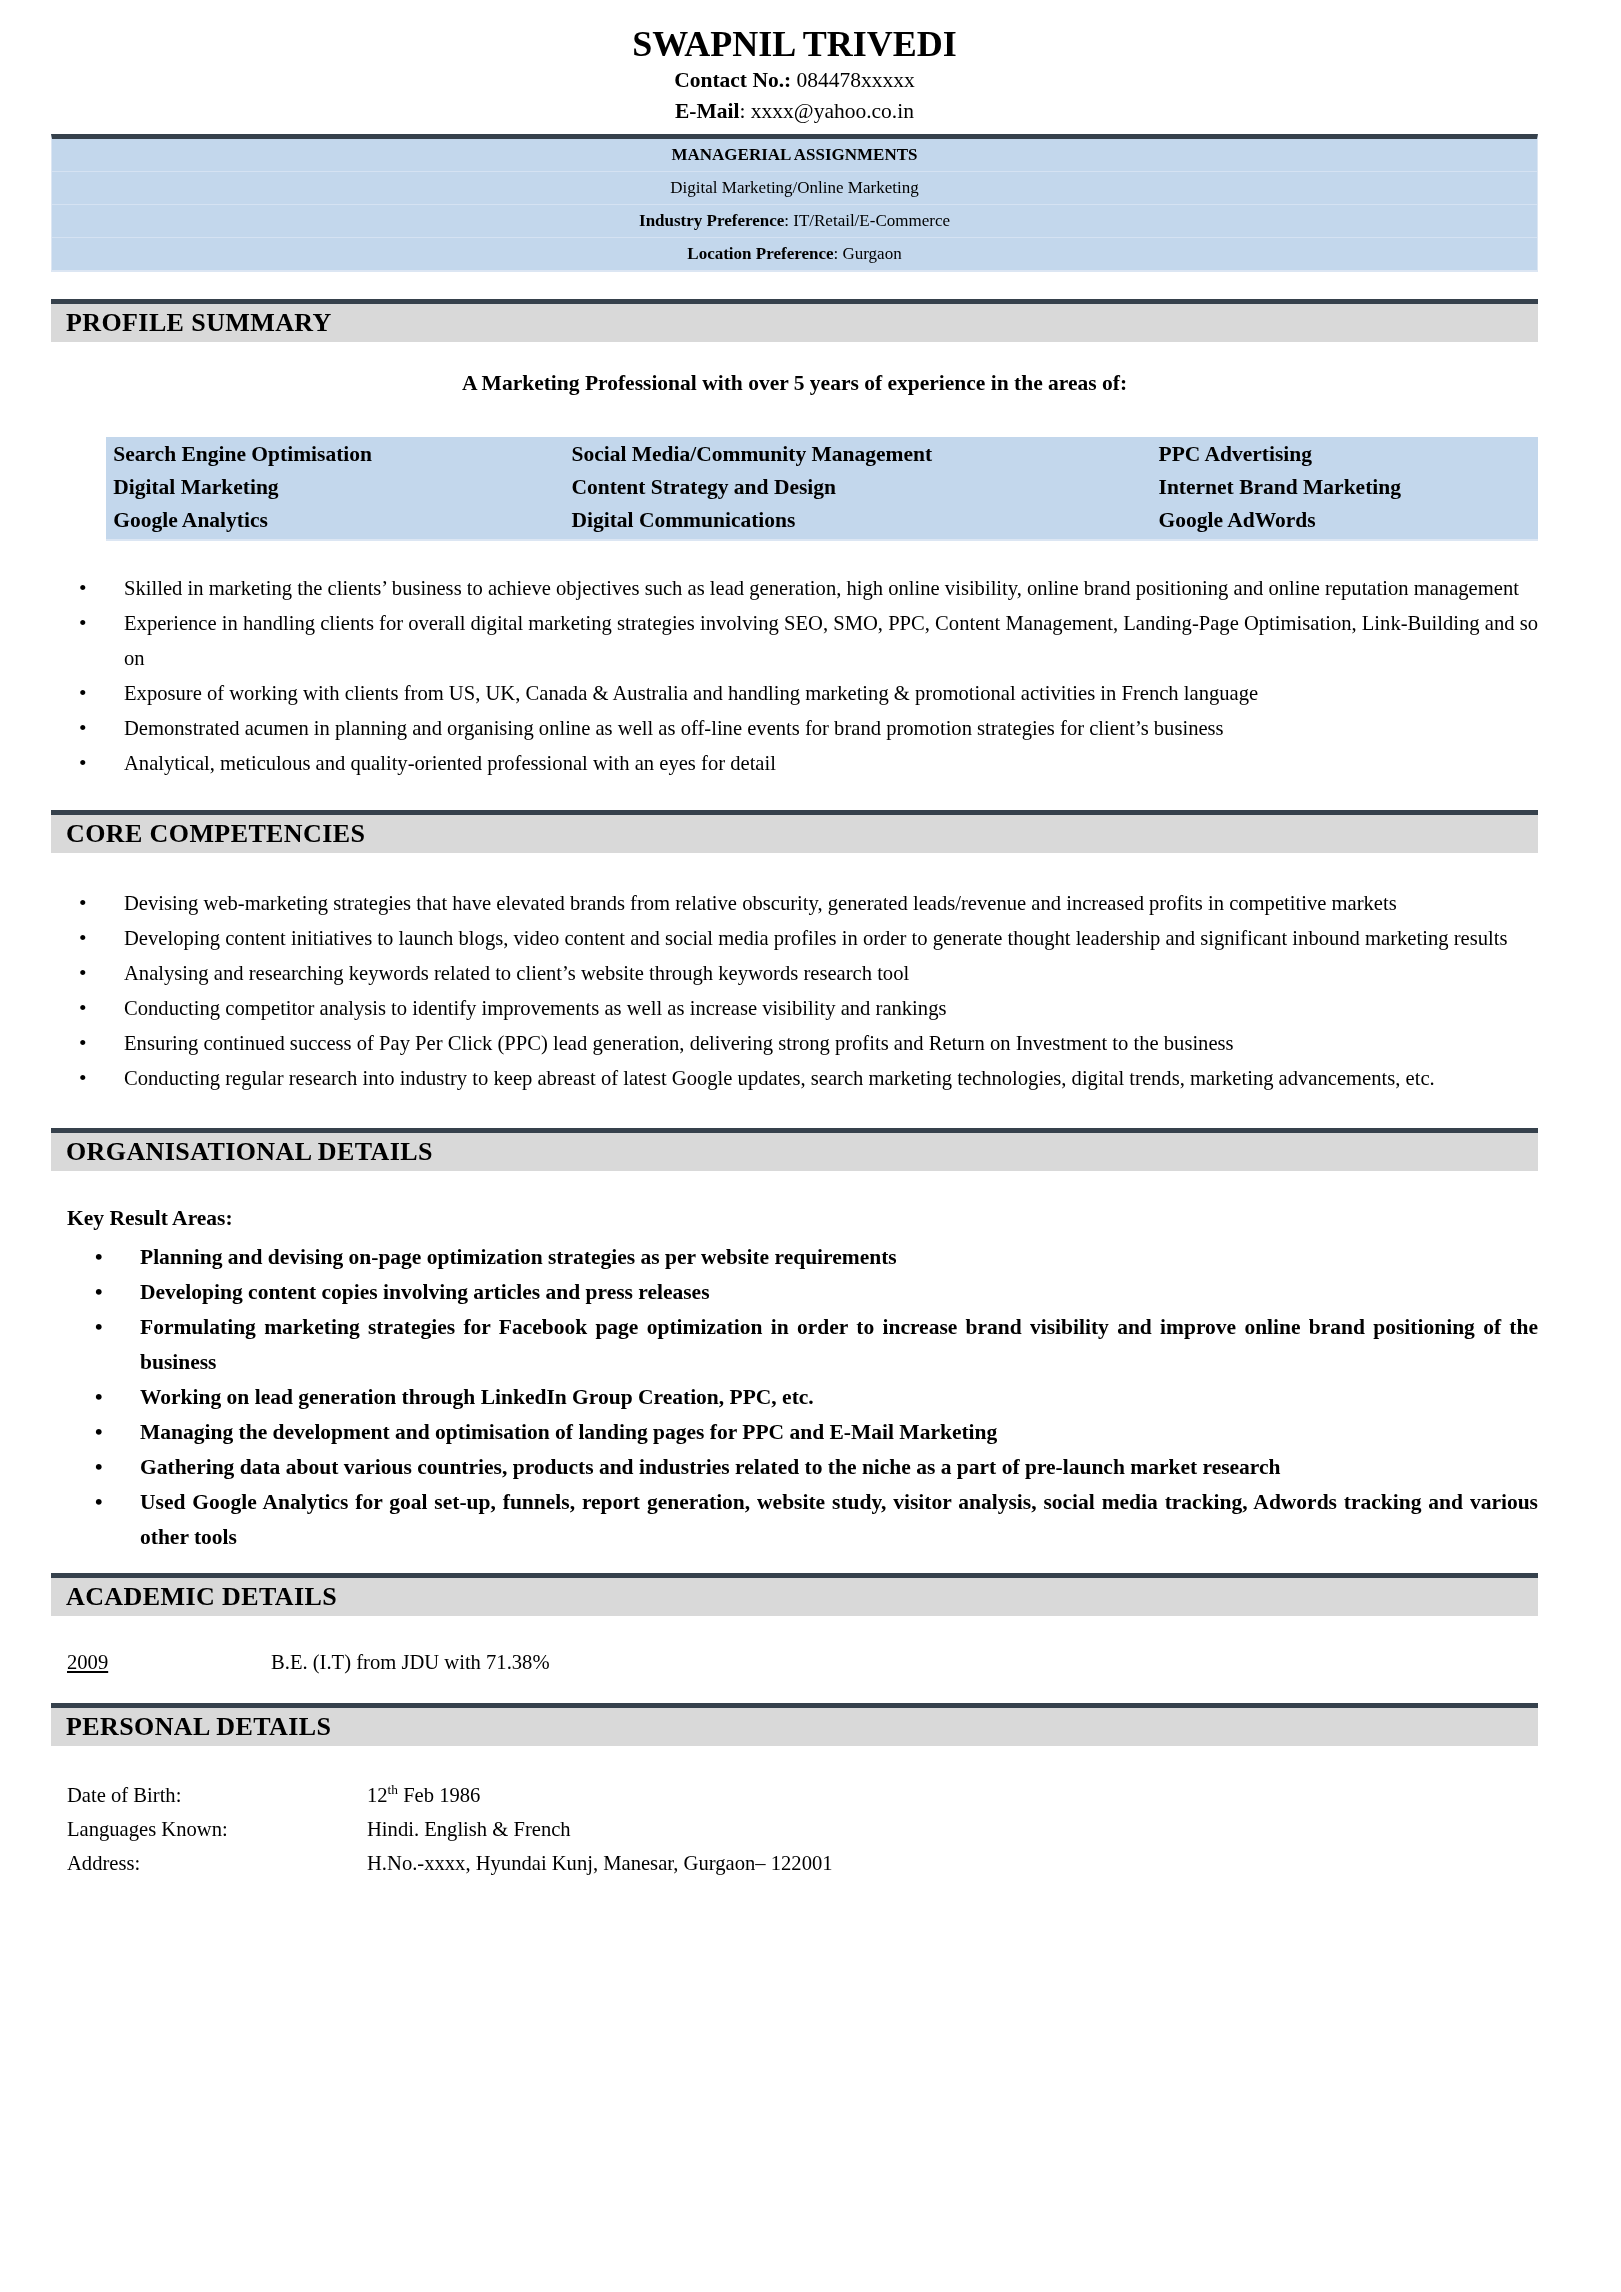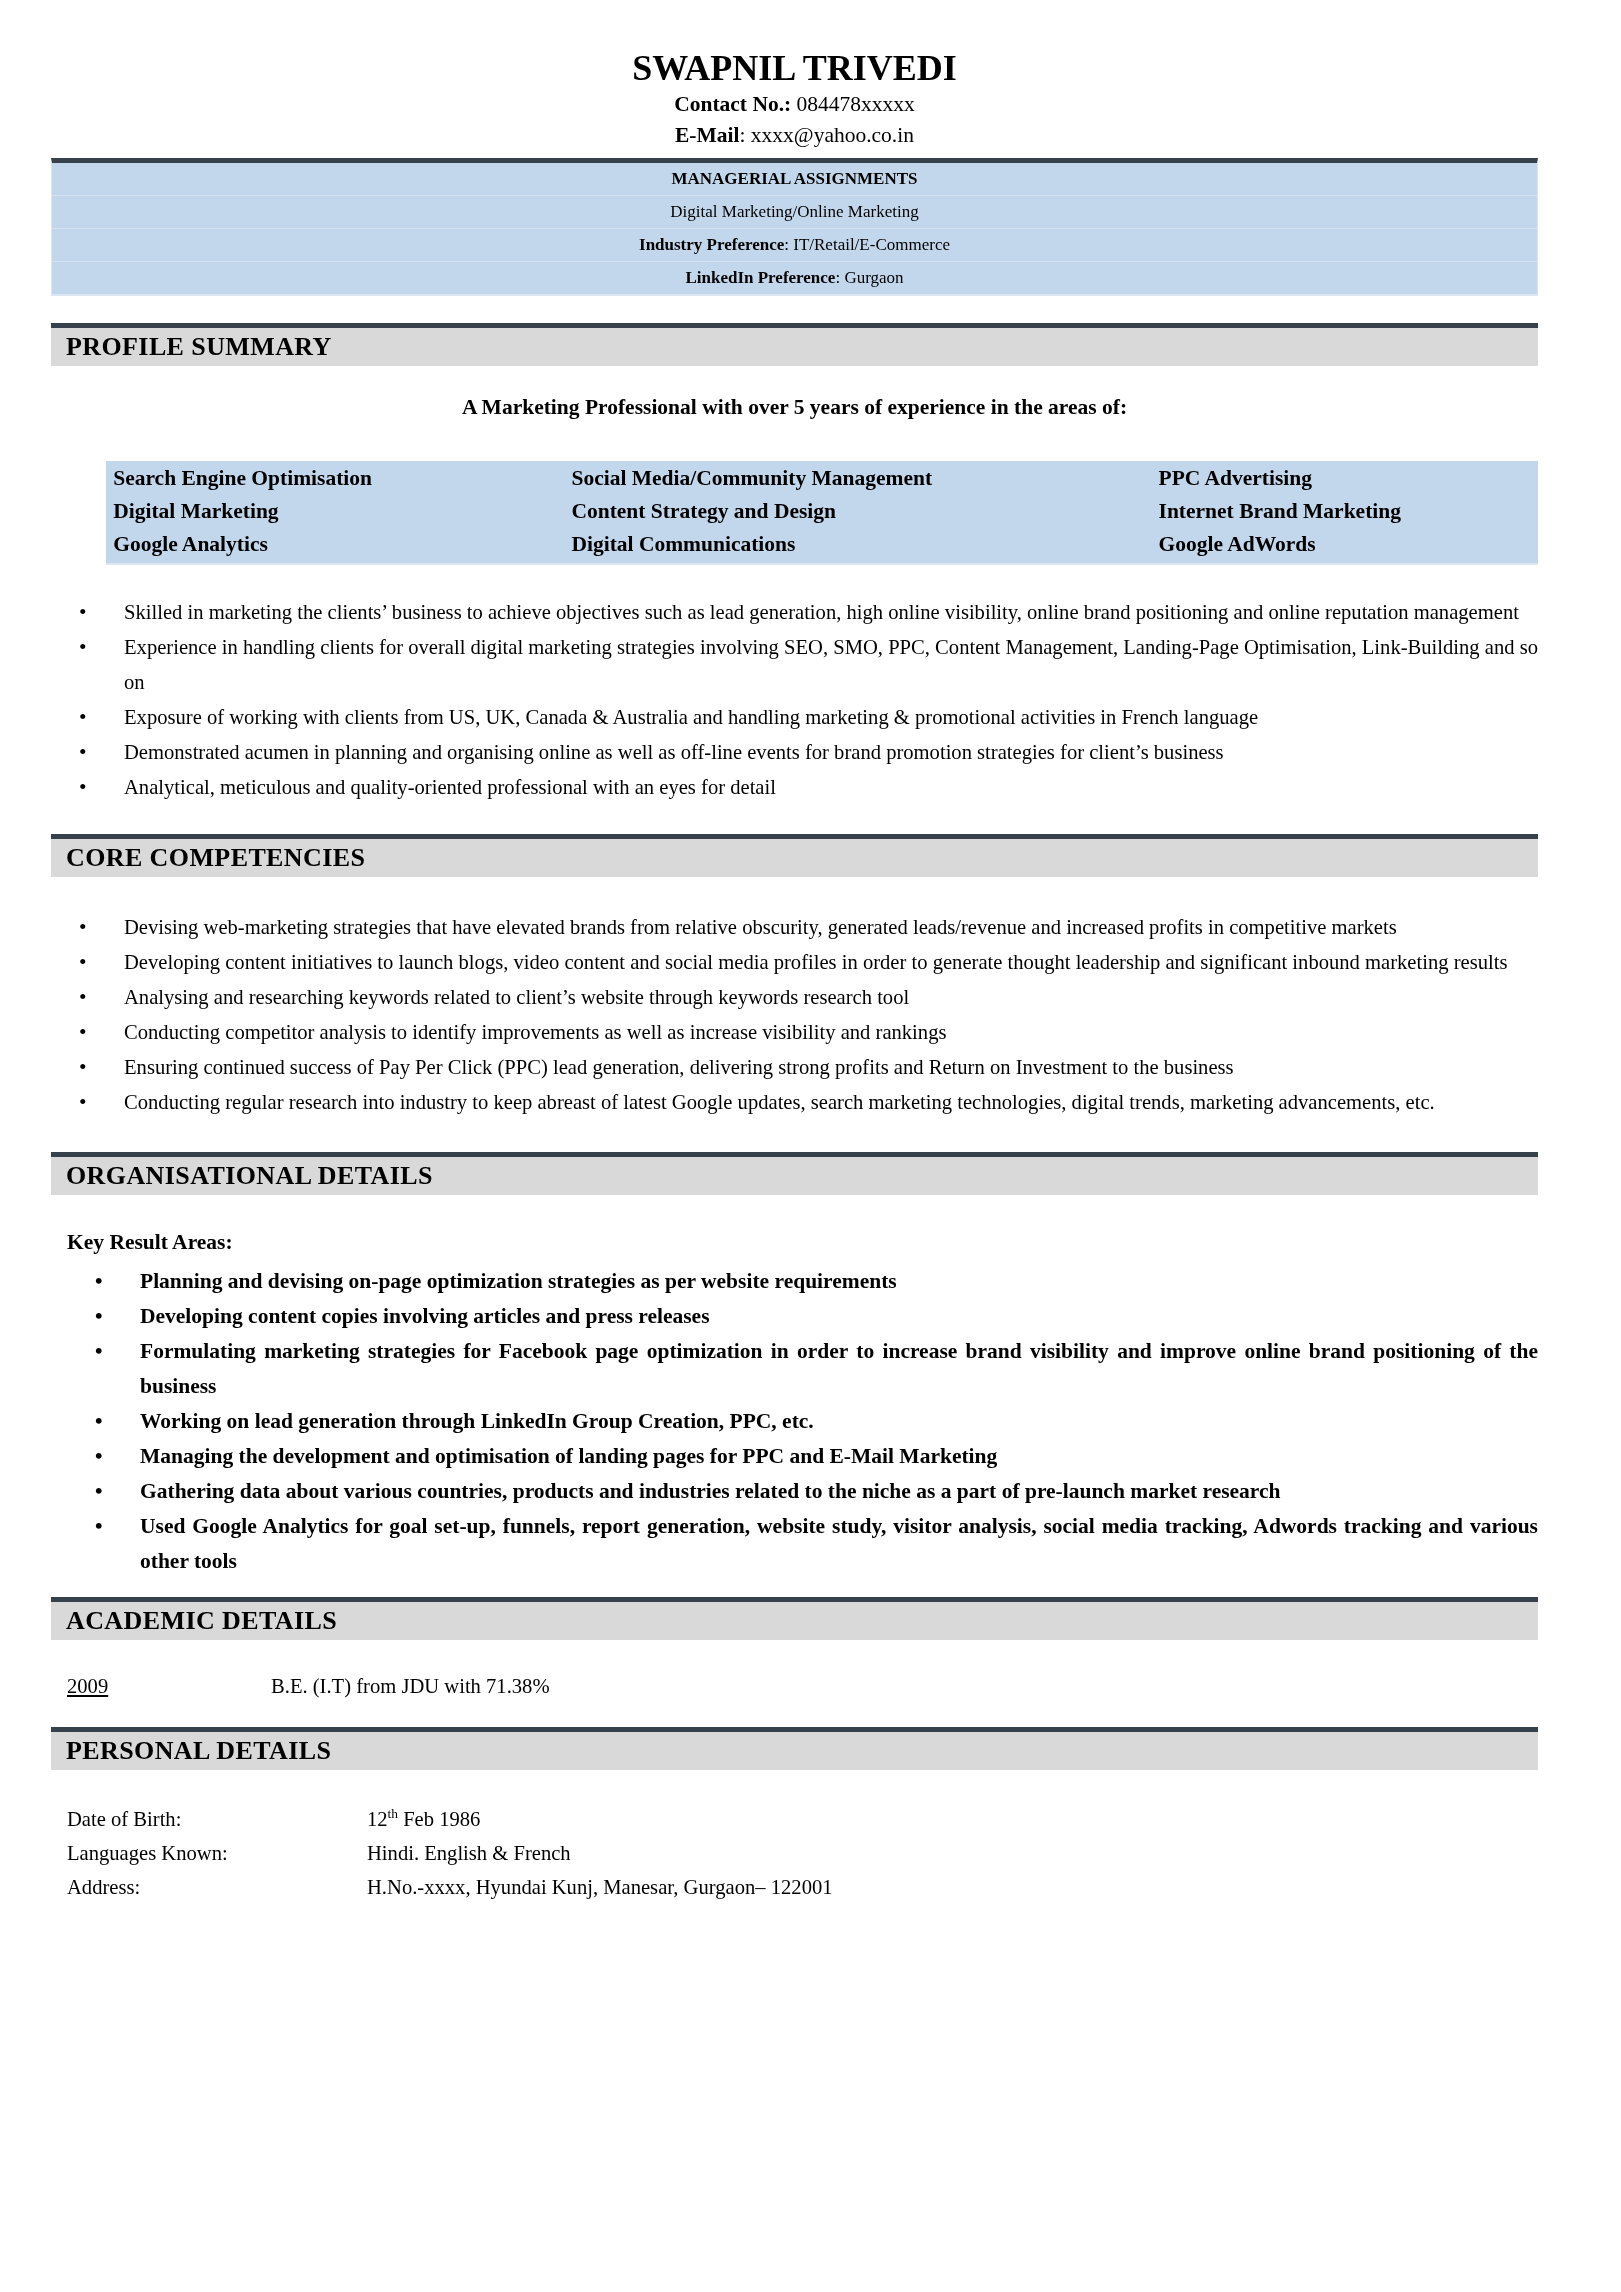--- a/index.html
+++ b/index.html
@@ -1,21 +1,21 @@
 <!DOCTYPE html>
 <html style="--banner_bg: #c3d7ec; --section_bg: #d9d9d9; --rule_dark: #36414c;font-size:14.3px"><head>
 <meta charset="utf-8">
 <style>
   html, body { margin: 0; padding: 0; background: #ffffff; }
   body {
     width: 1622px; height: 2293px; overflow: hidden;
     font-family: "Liberation Serif", "DejaVu Serif", serif;
     color: #000;
   }
-  .page { box-sizing: border-box; width: 1610px; height: 2293px; padding: 48px 72px 0 51px; }
+  .page { box-sizing: border-box; width: 1610px; height: 2293px; padding: 24px 72px 0 51px; }
 
   
   .name { margin: 0; font-size: 36px; line-height: 41px; font-weight: bold; text-align: center; }
   .hline { font-size: 21.5px; line-height: 31px; text-align: center; }
   .b { font-weight: bold; }
 
   
   .banner {
     margin-top: 7.2px;
     border-top: 5.4px solid var(--rule_dark, #36414c);
@@ -94,21 +94,21 @@
     </div>
   </header>
 
   <section class="banner">
     <div class="brow b">MANAGERIAL ASSIGNMENTS</div>
     <div class="brow">Digital Marketing/Online Marketing</div>
     <div class="brow">
       <span class="b">Industry Preference</span><span>: IT/Retail/E-Commerce</span>
     </div>
     <div class="brow">
-      <span class="b">LinkedIn Preference</span><span>: Gurgaon</span>
+      <span class="b">Location Preference</span><span>: Gurgaon</span>
     </div>
   </section>
 
   <div class="secbar" id="sec-profile">
     <span>PROFILE SUMMARY</span>
   </div>
 
   <p class="intro">A Marketing Professional with over 5 years of experience in the areas of:</p>
 
   <div class="skills">

